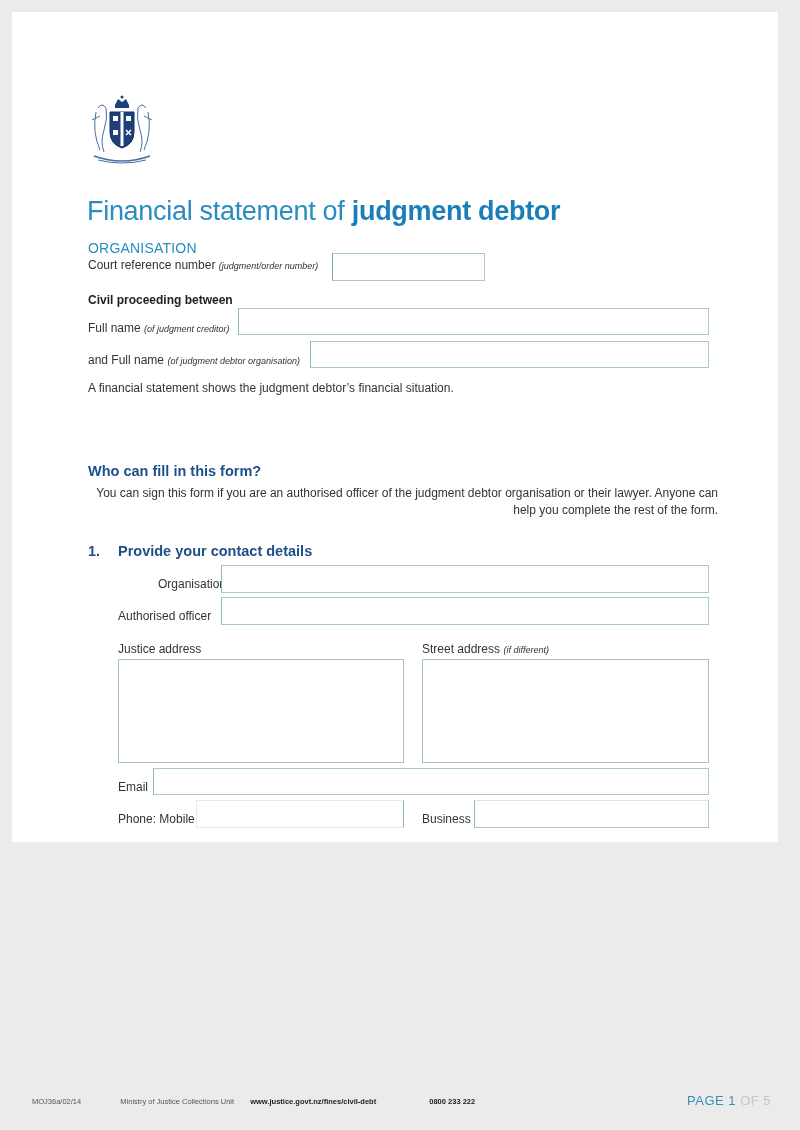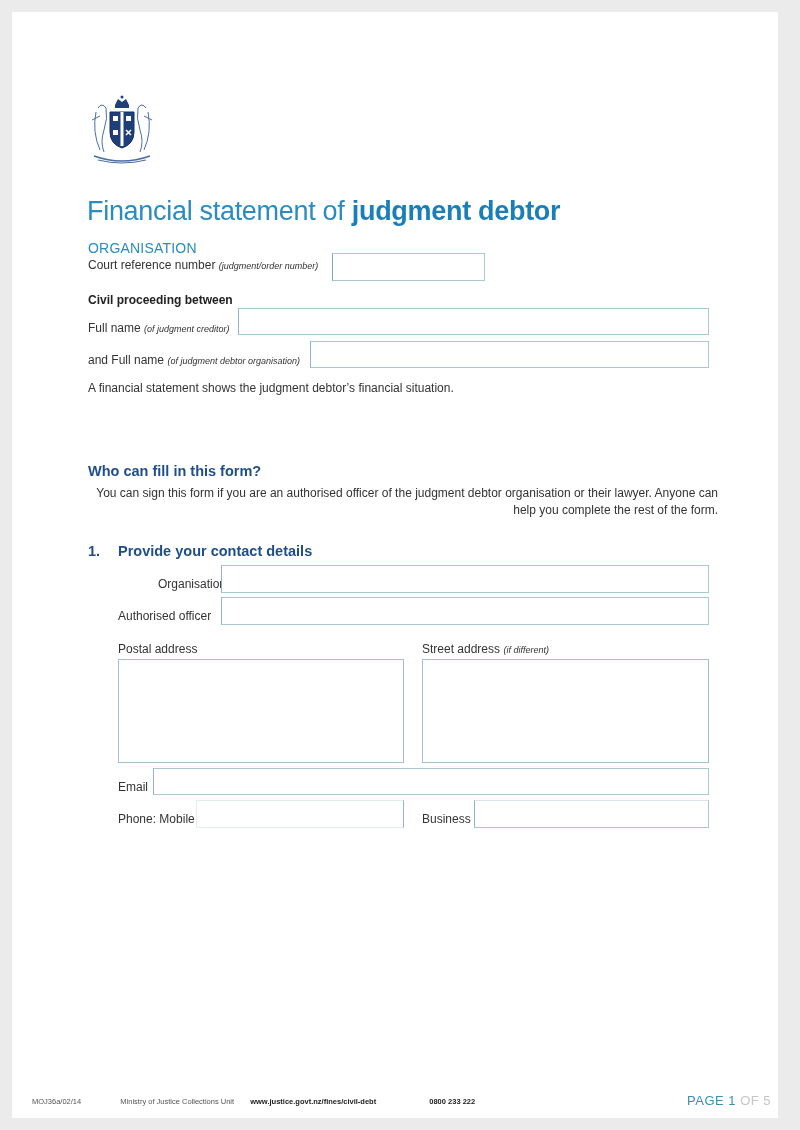--- a/index.html
+++ b/index.html
@@ -4,21 +4,21 @@
   <style>
     html, body { margin: 0; padding: 0; }
     body {
       width: 800px; height: 1130px;
       background: #ebebeb;
       font-family: "Liberation Sans", sans-serif;
       position: relative; overflow: hidden;
     }
     .page {
       position: absolute; left: 12px; top: 12px;
-      width: 766px; height: 1106px;
+      width: 766px; height: 830px;
       background: #ffffff;
     }
     .abs { position: absolute; }
     .crest { left: 74px; top: 78px; width: 72px; height: 80px; }
     .title {
       left: 75px; top: 184px; font-size: 27px; color: #2a8cc0;
       letter-spacing: -0.3px; white-space: nowrap;
     }
     .title b { font-weight: bold; color: #1a7fb8; }
     .subtitle { left: 76px; top: 228px; font-size: 14px; color: #2a8cc0; letter-spacing: 0.2px; }
@@ -93,21 +93,21 @@
 
   <div class="abs h2" style="left:76px; top:531px;">1.</div>
   <div class="abs h2" style="left:106px; top:531px;">Provide your contact details</div>
 
   <div class="abs label" style="left:106px; top:565px;margin-left:40px;">Organisation name</div>
   <div class="box" style="left:209px; top:553px; width:488px; height:28px;"></div>
 
   <div class="abs label" style="left:106px; top:597px;">Authorised officer</div>
   <div class="box" style="left:209px; top:585px; width:488px; height:28px;"></div>
 
-  <div class="abs label" style="left:106px; top:630px;">Postal address</div>
+  <div class="abs label" style="left:106px; top:630px;">Justice address</div>
   <div class="abs label" style="left:410px; top:630px;">
     <span>Street address</span> <i>(if different)</i>
   </div>
   <div class="box tall" style="left:106px; top:647px; width:286px; height:104px; border:1.5px solid #a3c2c8;"></div>
   <div class="box tall" style="left:410px; top:647px; width:287px; height:104px; border:1.5px solid #a3c2c8;"></div>
 
   <div class="abs label" style="left:106px; top:768px;">Email</div>
   <div class="box" style="left:141px; top:756px; width:556px; height:27px;"></div>
 
   <div class="abs label" style="left:106px; top:800px;">Phone: Mobile</div>

